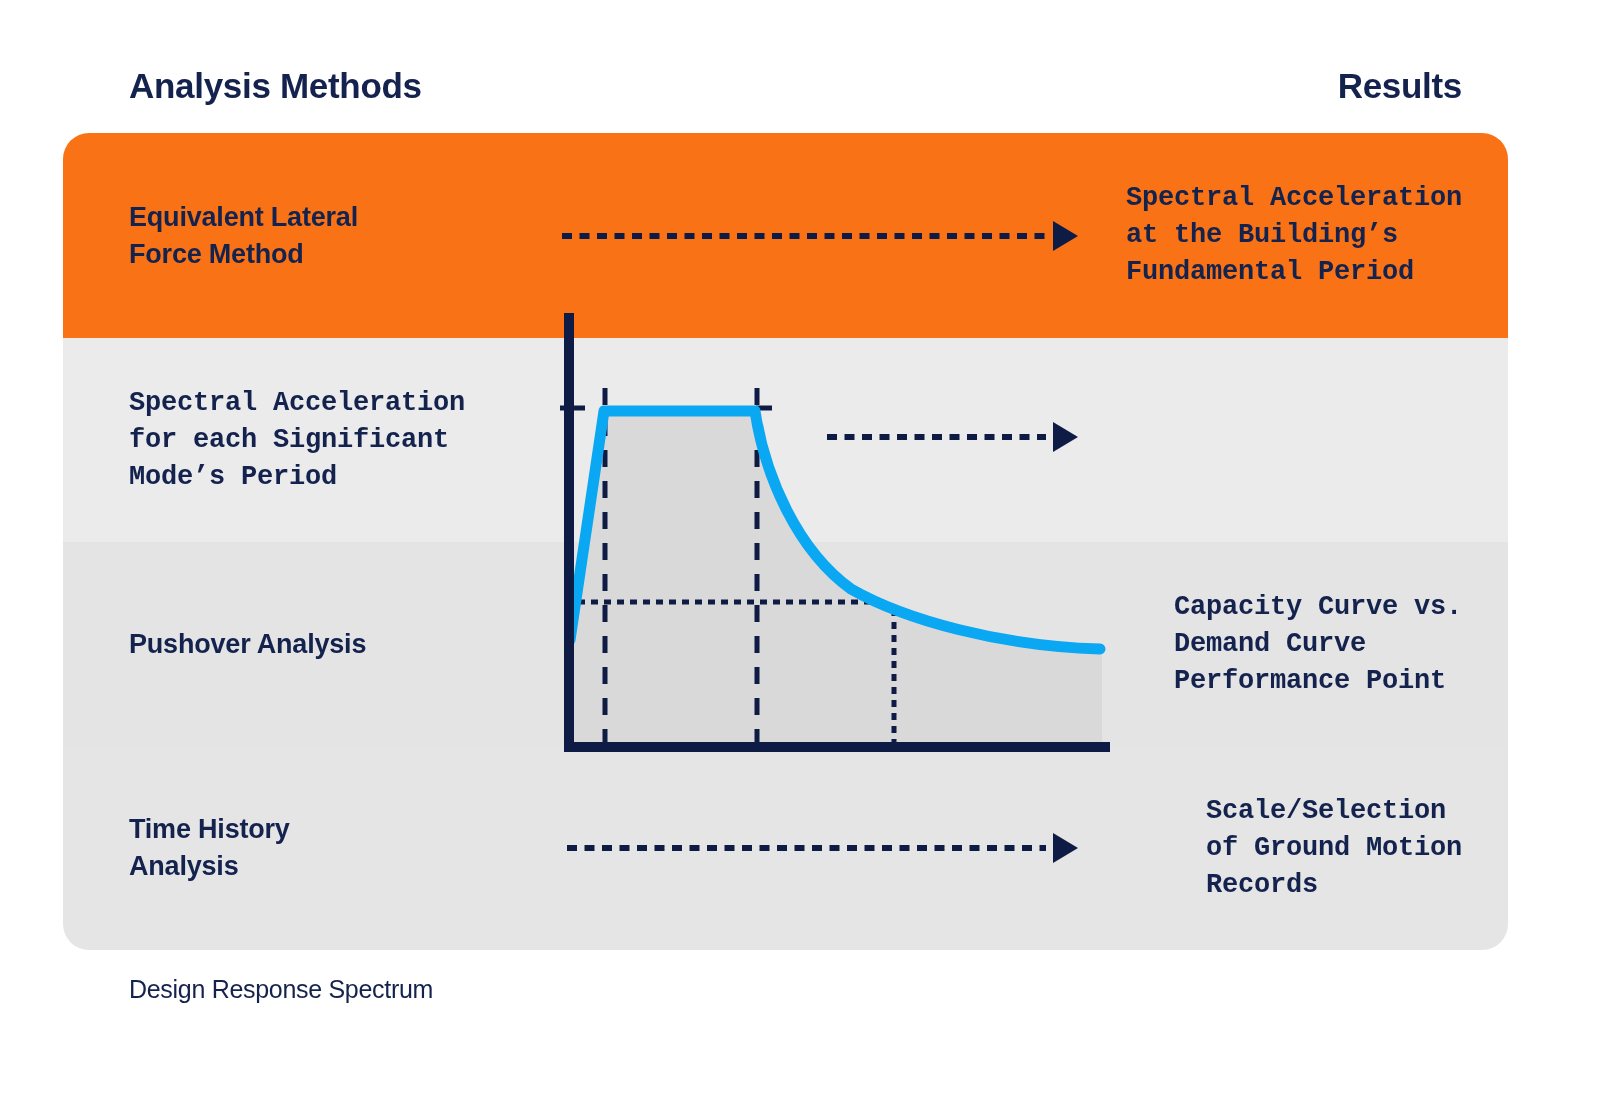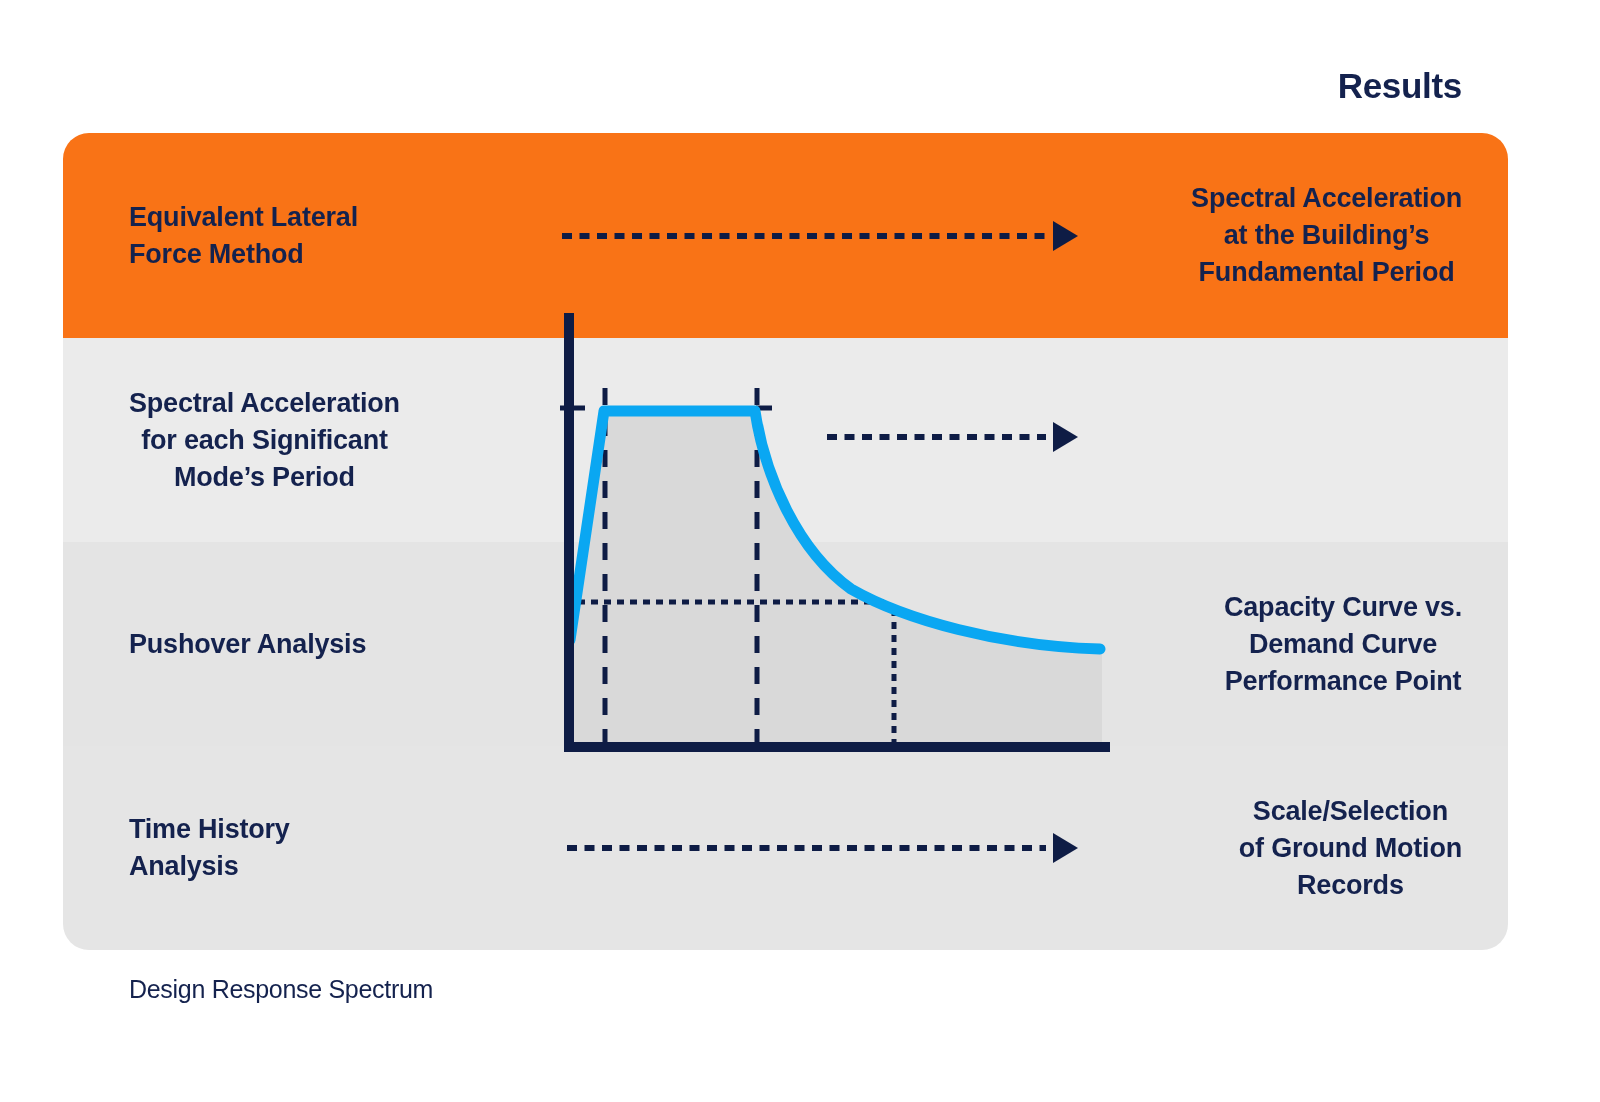--- a/index.html
+++ b/index.html
@@ -14,39 +14,40 @@
   .band{position:absolute;left:63px;width:1445px;height:204px;
         display:flex;align-items:center;justify-content:space-between;
         box-sizing:border-box;padding-left:66px;padding-right:46px;}
   .band.r1{top:133px;background:#f97316;border-radius:26px 26px 0 0;height:205px;}
   .band.r2{top:338px;background:#ebebeb;}
   .band.r3{top:542px;background:#e4e4e4;}
   .band.r4{top:746px;background:#e5e5e5;border-radius:0 0 26px 26px;}
   .method,.result{font-size:27px;font-weight:600;line-height:37px;
         white-space:pre-line;letter-spacing:-0.2px;}
   .method{text-align:left;max-width:430px;}
-  .result{text-align:center;max-width:430px;}
+  .result{text-align:left;max-width:430px;font-family:Liberation Mono, monospace;}
   .caption{position:absolute;left:129px;top:975px;font-size:25px;font-weight:400;letter-spacing:-0.3px;}
   svg.overlay{position:absolute;left:0;top:0;pointer-events:none;}
   .navy-fill{fill:#0e1c45;}
   .spec-fill{fill:#d9d9d9;}
   .axis{stroke:#0e1c45;fill:none;}
   .y-axis{stroke-width:10px;}
   .x-axis{stroke-width:10px;}
   .longdash{stroke:#0e1c45;stroke-width:5px;fill:none;stroke-dasharray:17 14;}
   .dotted{stroke:#0e1c45;stroke-width:5px;fill:none;stroke-dasharray:7 6;}
   .tick{stroke:#0e1c45;stroke-width:5px;fill:none;}
   .curve{stroke:#0aa7f2;stroke-width:11px;fill:none;stroke-linejoin:round;stroke-linecap:round;}
   .arrow-line{stroke:#0e1c45;stroke-width:6px;fill:none;stroke-dasharray:10 7.5;}
 </style>
 </head>
 <body>
 
 <div class="canvas">
 
+  <div class="hdr hdr-left">Analysis Methods</div>
   <div class="hdr hdr-right">Results</div>
 
   <div class="band r1">
     <div class="method">Equivalent Lateral
 Force Method</div>
     <div class="result">Spectral Acceleration
 at the Building’s
 Fundamental Period</div>
   </div>
   <div class="band r2">

